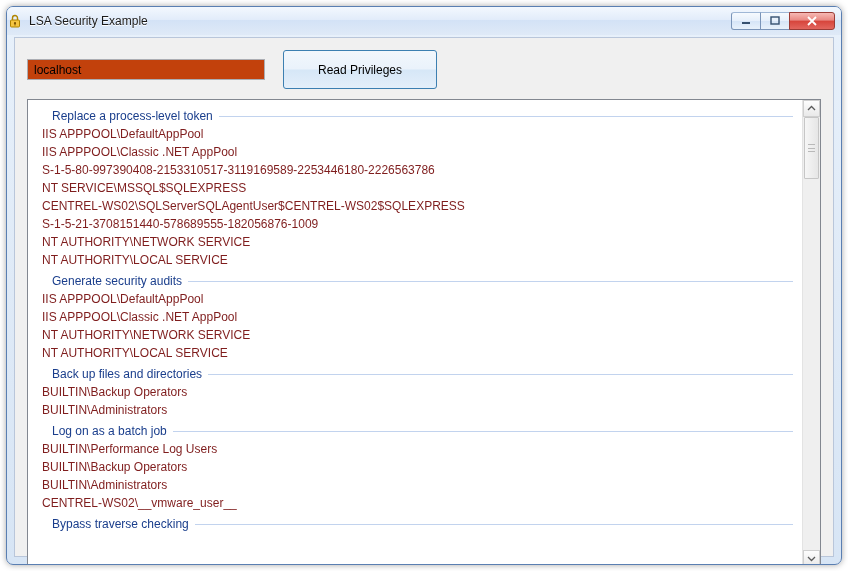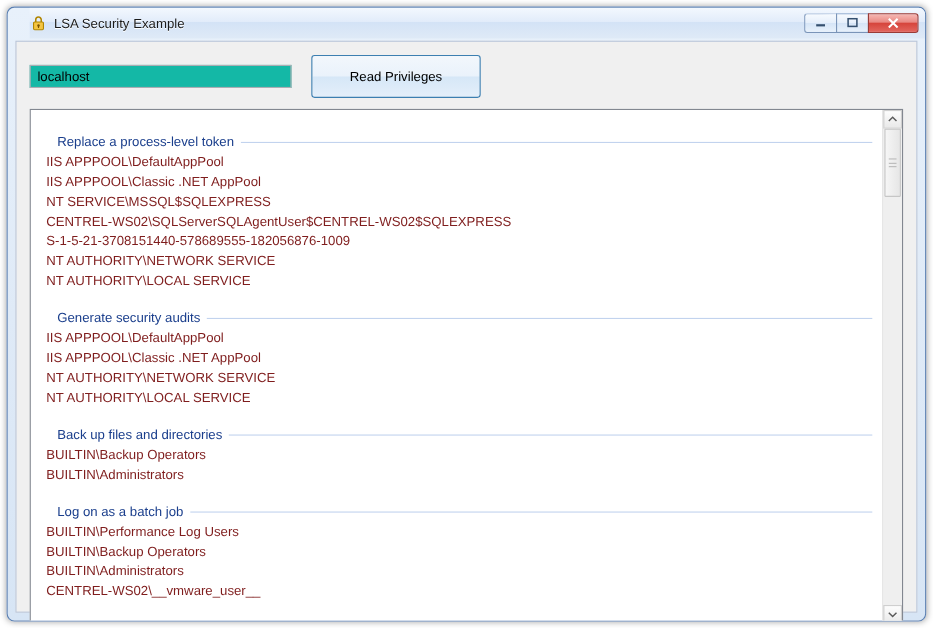--- a/index.html
+++ b/index.html
@@ -24,21 +24,20 @@
     box-shadow: 0 0 6px rgba(0,0,0,0.35);
     box-sizing: border-box;
     overflow: hidden;
   }
   .titlebar {
     height: 28px;
     display: flex;
     align-items: center;
     padding: 0 6px 0 0;
     background: linear-gradient(to bottom, #f3f8fe 0%, #e2ecfa 45%, #d3e2f6 46%, #dfeaf7 100%);
-    margin-left: 20px;
   }
   .titlebar .app-icon {
     width: 16px;
     height: 16px;
     margin-right: 6px;
     flex-shrink: 0;
   }
   .titlebar .title-text {
     flex: 1;
     color: #1a1a1a;
@@ -86,21 +85,21 @@
   .toprow {
     display: flex;
     align-items: center;
     gap: 18px;
     margin-bottom: 10px;
   }
   .hostinput {
     width: 238px;
     height: 21px;
     border: 1px solid #abadb3;
-    background: #14b8a6;
+    background: #c2410c;
     padding: 2px 6px;
     font-family: inherit;
     font-size: 12px;
     box-sizing: border-box;
     outline: none;
   }
   .readbtn {
     width: 154px;
     height: 39px;
     border: 1px solid #3c7fb1;
@@ -124,21 +123,21 @@
   .listcontent {
     position: absolute;
     left: 0;
     top: 0;
     right: 17px;
     bottom: 0;
     overflow: hidden;
     padding: 4px 0 0 0;
   }
   .group {
-    margin: 16px 0 2px 0;
+    margin: 3px 0 2px 0;
     padding: 0 10px;
   }
   .group-header {
     position: relative;
     display: flex;
     align-items: center;
     padding: 2px 0 2px 14px;
     color: #1a3e8c;
     font-size: 12px;
   }
@@ -246,20 +245,21 @@
     <div class="listwrap">
       <div class="listcontent" id="listcontent">
 
       <div class="group">
             <div class="group-header">
               <span>Replace a process-level token</span>
               <span class="line"></span>
             </div>
             <div class="group-item">IIS APPPOOL\DefaultAppPool</div>
             <div class="group-item">IIS APPPOOL\Classic .NET AppPool</div>
+            <div class="group-item">S-1-5-80-997390408-2153310517-3119169589-2253446180-2226563786</div>
             <div class="group-item">NT SERVICE\MSSQL$SQLEXPRESS</div>
             <div class="group-item">CENTREL-WS02\SQLServerSQLAgentUser$CENTREL-WS02$SQLEXPRESS</div>
             <div class="group-item">S-1-5-21-3708151440-578689555-182056876-1009</div>
             <div class="group-item">NT AUTHORITY\NETWORK SERVICE</div>
             <div class="group-item">NT AUTHORITY\LOCAL SERVICE</div>
           </div>
           <div class="group">
             <div class="group-header">
               <span>Generate security audits</span>
               <span class="line"></span>

